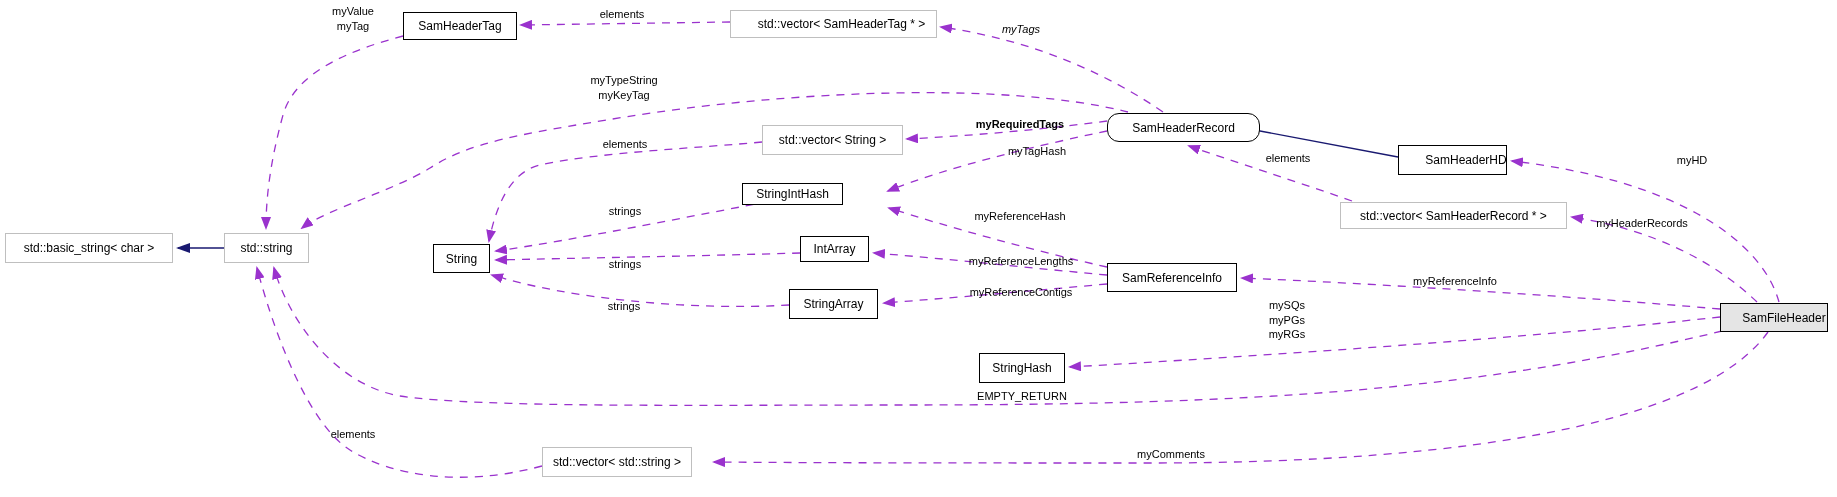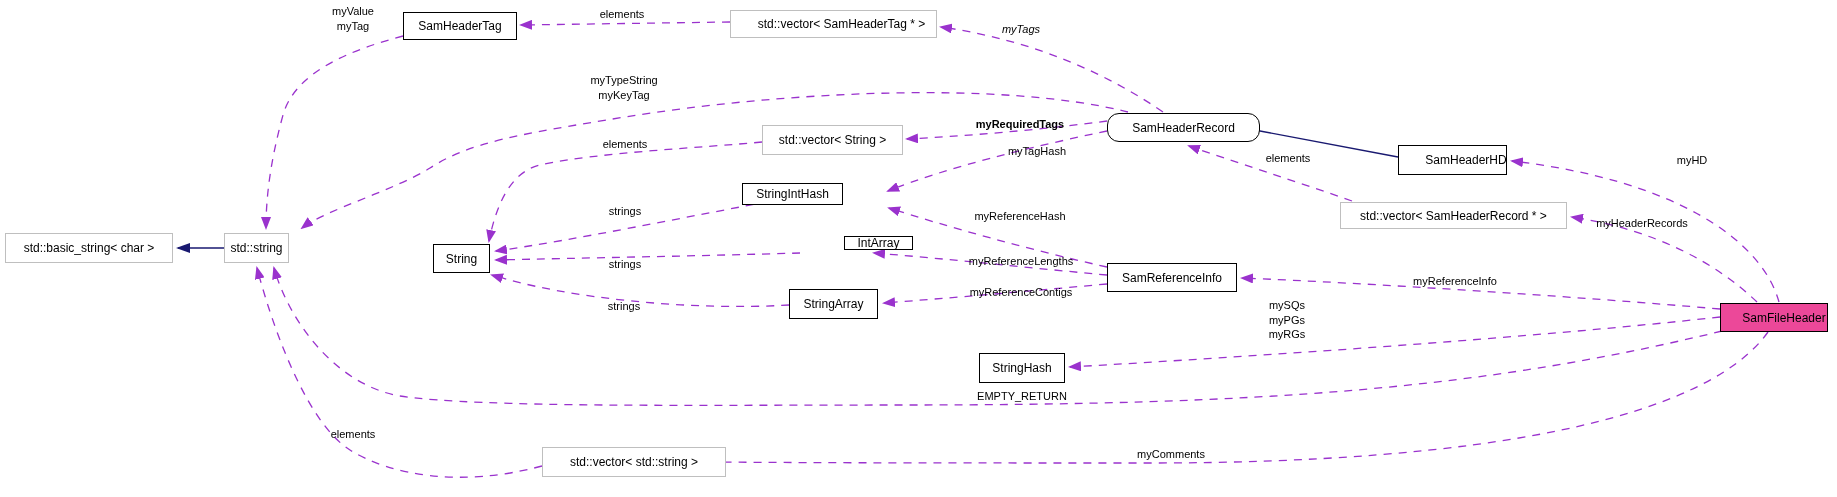--- a/index.html
+++ b/index.html
@@ -17,21 +17,21 @@
   .arrow-inherit{fill:var(--edge-inherit,#191970);}
   .node{
     position:absolute;
     display:flex;align-items:center;justify-content:center;
     background:#ffffff;color:#000000;
     font-size:12px;line-height:1;white-space:nowrap;
     box-sizing:border-box;
   }
   .node.light{border:1px solid #bfbfbf;}
   .node.bold{border:1.5px solid #000000;}
-  .node.focus{border:1.5px solid #000000;background:#ec4899;padding-left:20px;}
+  .node.focus{border:1.5px solid #000000;background:#e5e5e5;padding-left:20px;}
   .edge-label{
     position:absolute;
     transform:translate(-50%,-50%);
     font-size:11px;color:#000000;line-height:1.32;
     white-space:pre-line;text-align:center;
     pointer-events:none;
   }
 </style>
 </head>
 <body>
@@ -69,34 +69,34 @@
     <path class="edge-usage" d="M783,199 C690,216 575,240 496,251" marker-end="url(#arrow-usage)"></path>
     <path class="edge-usage" d="M800,253 C700,256 580,258 496,260" marker-end="url(#arrow-usage)"></path>
     <path class="edge-usage" d="M789,305 C690,311 565,298 492,275" marker-end="url(#arrow-usage)"></path>
 
     <path class="edge-inherit" d="M1398,157 L1244,128" marker-end="url(#arrow-inherit)"></path>
     <path class="edge-inherit" d="M224,248 L178,248" marker-end="url(#arrow-inherit)"></path>
   </svg>
 
   <div id="nodes-layer">
       <div class="node light" style="left: 5px; top: 233px; width: 168px; height: 30px;">std::basic_string&lt; char &gt;</div>
-      <div class="node light" style="left: 224px; top: 233px; width: 65px; height: 30px;">std::string</div>
+      <div class="node light" style="left: 224px; top: 233px; width: 85px; height: 30px;">std::string</div>
       <div class="node bold" style="left: 403px; top: 12px; width: 114px; height: 28px;">SamHeaderTag</div>
       <div class="node light" style="left: 730px; top: 10px; width: 207px; height: 28px; padding-left: 16px;">std::vector&lt; SamHeaderTag * &gt;</div>
       <div class="node light" style="left: 762px; top: 125px; width: 141px; height: 30px;">std::vector&lt; String &gt;</div>
       <div class="node bold" style="left: 433px; top: 244px; width: 57px; height: 29px;">String</div>
       <div class="node bold" style="left: 742px; top: 183px; width: 101px; height: 22px;">StringIntHash</div>
-      <div class="node bold" style="left: 844px; top: 236px; width: 69px; height: 14px;">IntArray</div>
+      <div class="node bold" style="left: 800px; top: 236px; width: 69px; height: 26px;">IntArray</div>
       <div class="node bold" style="left: 789px; top: 289px; width: 89px; height: 30px;">StringArray</div>
       <div class="node bold" style="left: 1107px; top: 113px; width: 153px; height: 29px; border-radius: 12px;">SamHeaderRecord</div>
       <div class="node bold" style="left: 1398px; top: 145px; width: 109px; height: 30px; padding-left: 27px;">SamHeaderHD</div>
       <div class="node light" style="left: 1340px; top: 202px; width: 227px; height: 27px;">std::vector&lt; SamHeaderRecord * &gt;</div>
       <div class="node bold" style="left: 1107px; top: 263px; width: 130px; height: 29px;">SamReferenceInfo</div>
       <div class="node bold" style="left: 979px; top: 353px; width: 86px; height: 30px;">StringHash</div>
-      <div class="node light" style="left: 542px; top: 447px; width: 184px; height: 30px;">std::vector&lt; std::string &gt;</div>
+      <div class="node light" style="left: 542px; top: 447px; width: 150px; height: 30px;">std::vector&lt; std::string &gt;</div>
       <div class="node focus" style="left: 1720px; top: 303px; width: 108px; height: 29px;">SamFileHeader</div>
     </div>
   <div id="labels-layer">
       <span class="edge-label" style="left: 353px; top: 19px;">myValue
 myTag</span>
       <span class="edge-label" style="left: 622px; top: 14px;">elements</span>
       <span class="edge-label" style="left: 1021px; top: 29px; font-style: italic;">myTags</span>
       <span class="edge-label" style="left: 624px; top: 88px;">myTypeString
 myKeyTag</span>
       <span class="edge-label" style="left: 625px; top: 144px;">elements</span>

